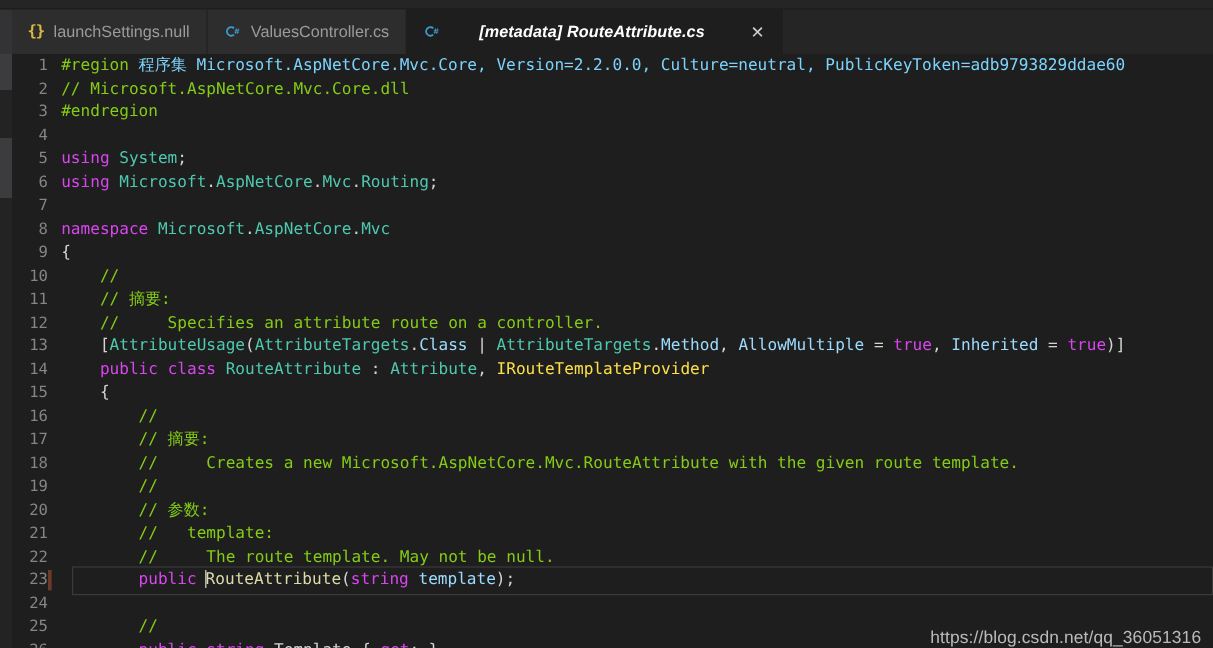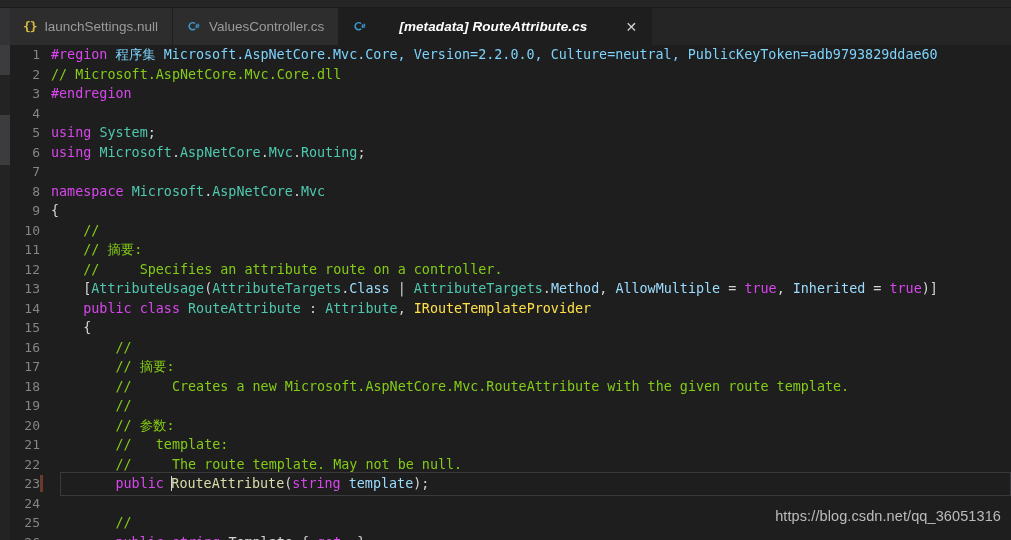--- a/index.html
+++ b/index.html
@@ -175,35 +175,35 @@
     position: absolute;
     left: -10px;
     top: 1px;
     width: 3px;
     height: 17px;
     background: #6b3b2a;
   }
 
   
   .t-key      { color: #d946ef; }   
-  .t-pp       { color: #d946ef; }   
+  .t-pp       { color: #84cc16; }   
   .t-cmt      { color: #84cc16; }   
   .t-str      { color: #7dd3fc; }   
   .t-type     { color: #4ec9b0; }   
   .t-iface    { color: #fde047; }
   .t-method   { color: #dcdcaa; }   
   .t-param    { color: #9cdcfe; }   
   .t-plain    { color: #d4d4d4; }   
   .t-prop     { color: #d4d4d4; }
 
   
   .watermark {
     position: absolute;
     right: 10px;
-    bottom: 16px;
+    bottom: 0;
     color: #c8c8c8;
     font-size: 14.5px;
     font-family: "Liberation Sans", sans-serif;
     letter-spacing: .1px;
     opacity: .92;
   }
 </style>
 </head>
 <body>
 

